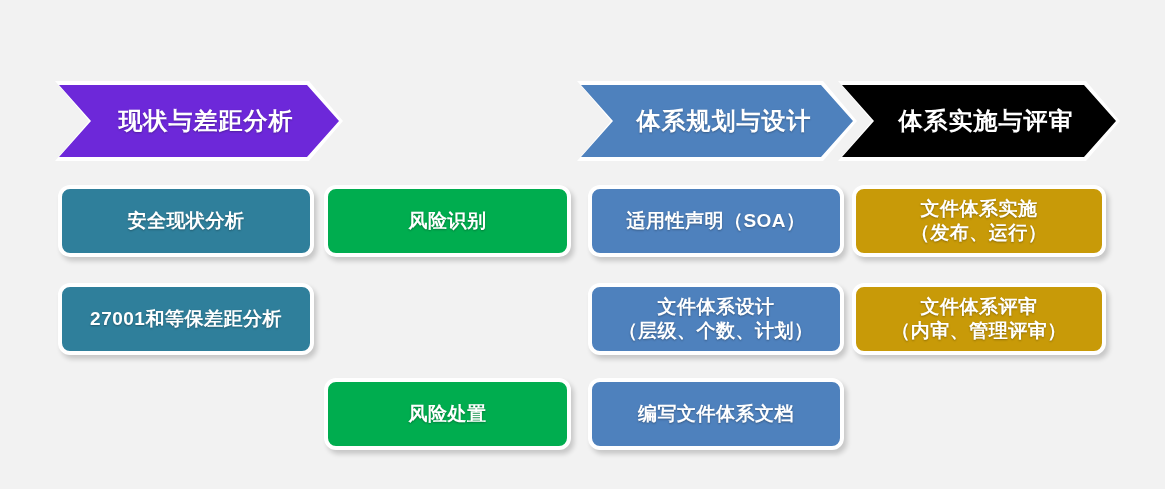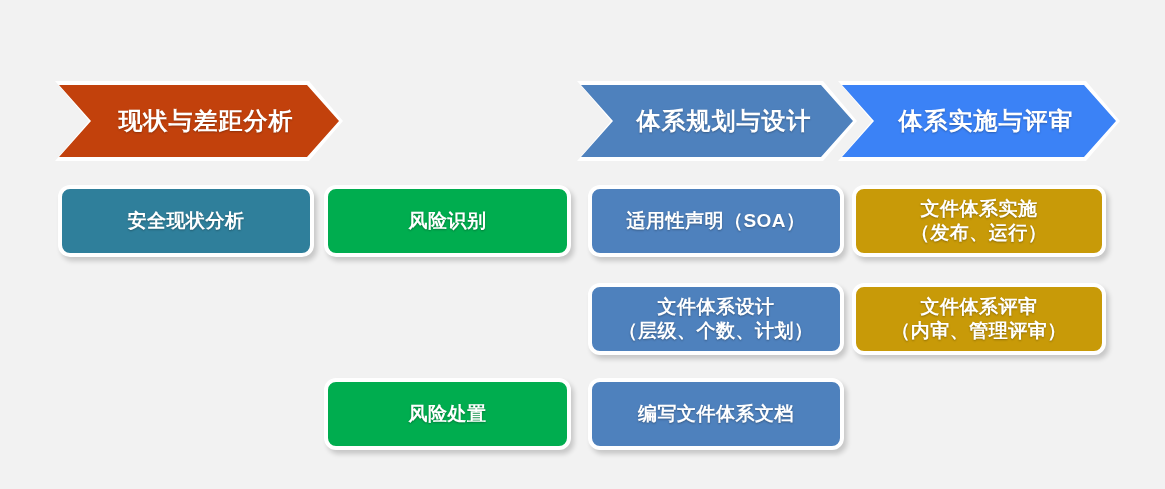--- a/index.html
+++ b/index.html
@@ -37,27 +37,27 @@
   .chev .inner {
     position: absolute;
     left: 4px; right: 4px; top: 4px; bottom: 4px;
     display: flex; align-items: center; justify-content: center;
     -webkit-clip-path: polygon(0 0, calc(100% - 32px) 0, 100% 50%, calc(100% - 32px) 100%, 0 100%, 32px 50%);
     clip-path: polygon(0 0, calc(100% - 32px) 0, 100% 50%, calc(100% - 32px) 100%, 0 100%, 32px 50%);
   }
   .chev .label { position: relative; z-index: 2; padding-left: 14px; }
 
   .chev-0 { left: 55px;  width: 288px; background: #ffffff; }
-  .chev-0 .inner { background: #c2410c; font-family: Liberation Serif, serif; }
+  .chev-0 .inner { background: #6d28d9; font-family: Liberation Serif, serif; }
   .chev-1 { left: 324px; width: 272px; background: #ffffff; }
   .chev-1 .inner { background: #00ad4f; }
   .chev-2 { left: 577px; width: 280px; background: #ffffff; }
   .chev-2 .inner { background: #4e81bd; font-family: Liberation Mono, monospace; }
   .chev-3 { left: 838px; width: 282px; background: #ffffff; }
-  .chev-3 .inner { background: #3b82f6; }
+  .chev-3 .inner { background: #000000; }
 
   
   .card {
     position: absolute;
     border-radius: 12px;
     border: 4px solid #ffffff;
     display: flex;
     align-items: center;
     justify-content: center;
     text-align: center;
@@ -113,20 +113,23 @@
       <div class="inner">
         <span class="label">体系实施与评审</span>
       </div>
     </div>
 
   </div>
 
   <div class="card c-teal col0 row0">
     <span class="ctext"><span>安全现状分析</span></span>
   </div>
+  <div class="card c-teal col0 row1">
+    <span class="ctext"><span>27001和等保差距分析</span></span>
+  </div>
 
   <div class="card c-green col1 row0">
     <span class="ctext"><span>风险识别</span></span>
   </div>
   <div class="card c-green col1 row2">
     <span class="ctext"><span>风险处置</span></span>
   </div>
 
   <div class="card c-blue col2 row0">
     <span class="ctext"><span>适用性声明（SOA）</span></span>

